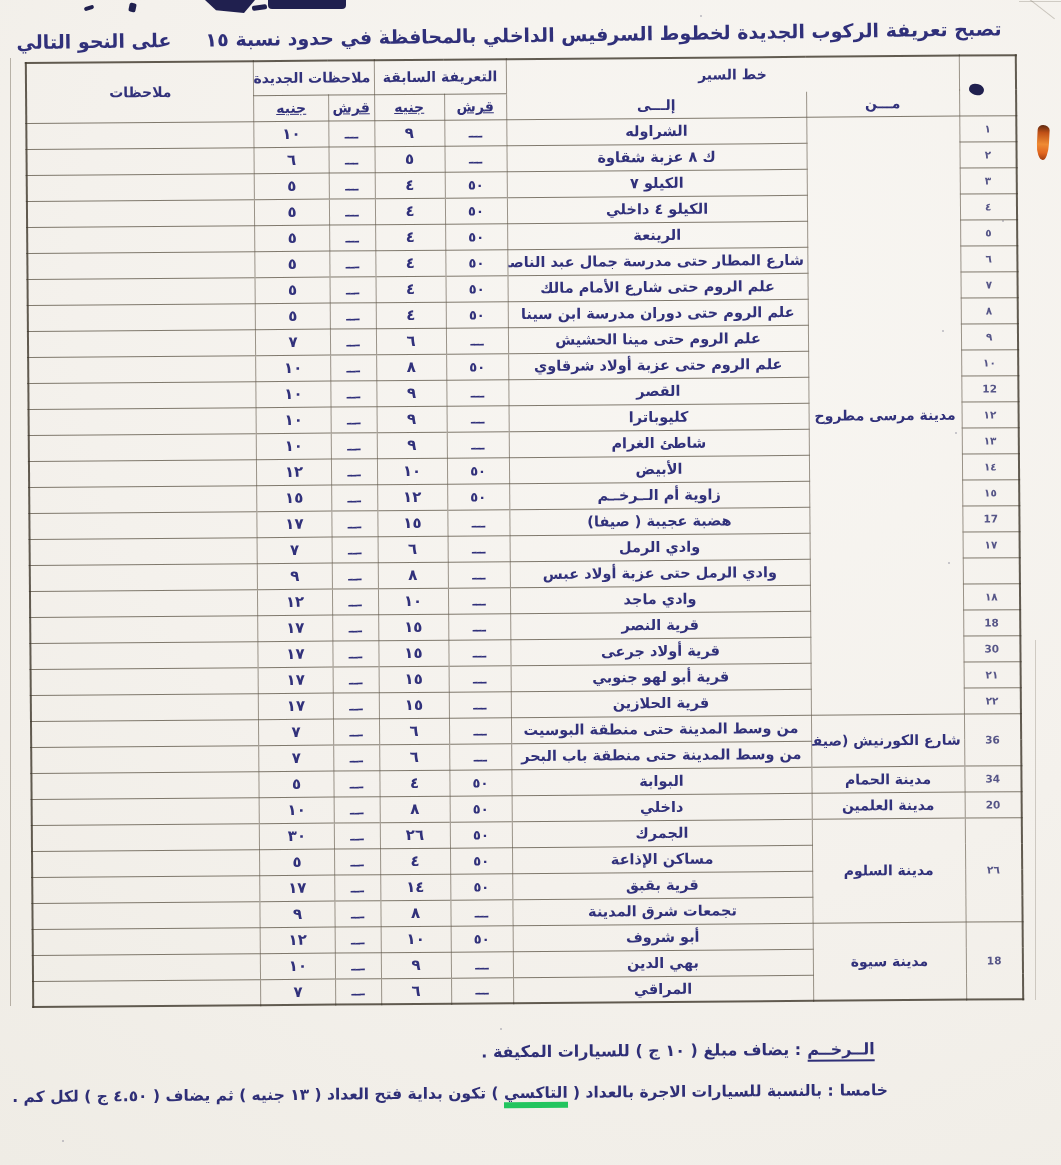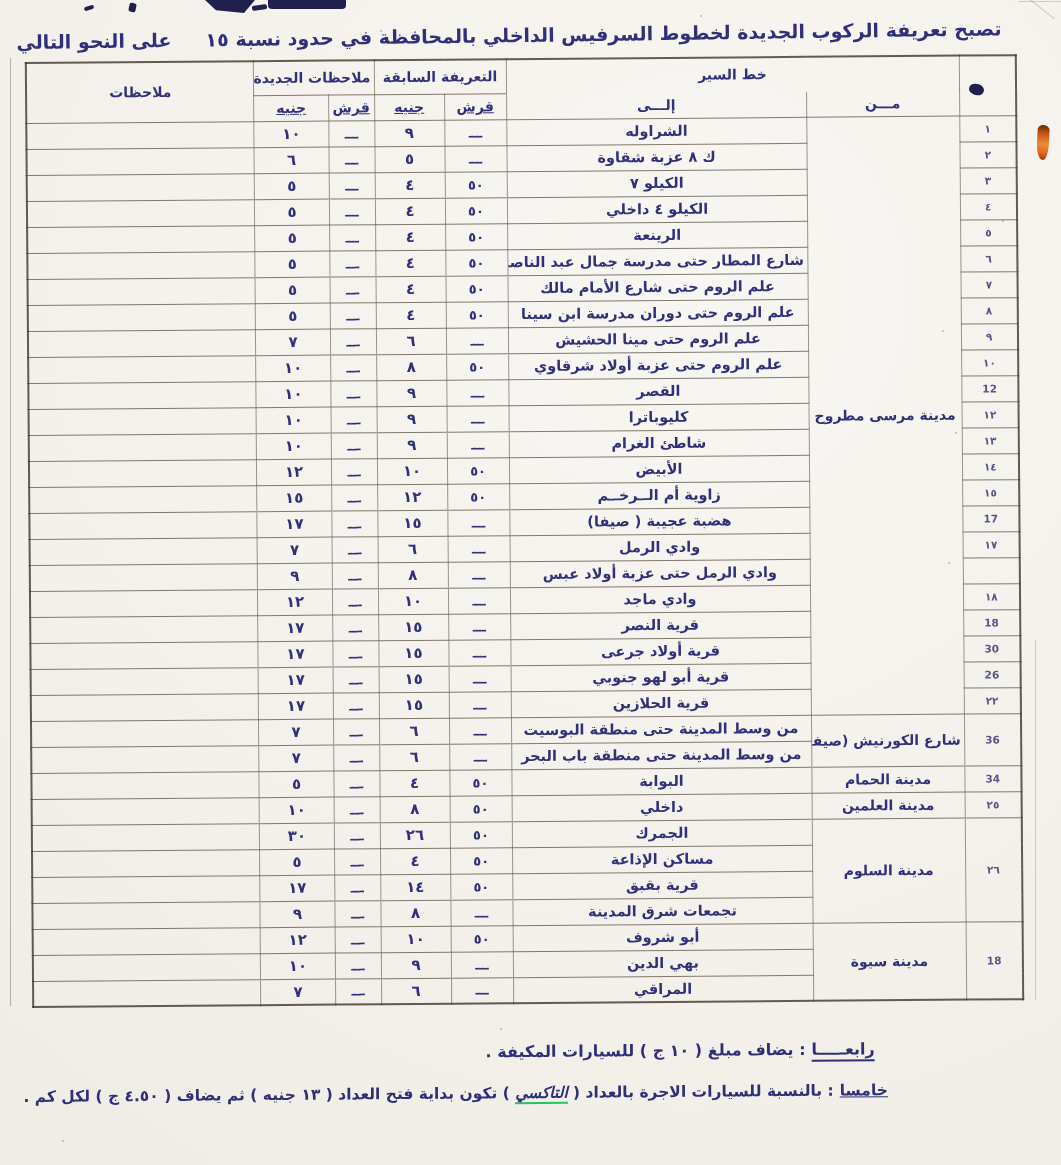--- a/index.html
+++ b/index.html
@@ -45,22 +45,22 @@
   td.c-no{font-size:10.5px;color:rgba(46,46,110,.8);}
   td.c-from{font-size:14px;}
   td.c-to{font-size:14.5px;}
   td.c-g,td.c-q{font-size:15px;}
   td.c-q{font-size:13px;}
   td.c-note{background:transparent;}
 
   
   .fn{position:absolute;font-weight:bold;font-size:16px;color:#2f2f77;white-space:nowrap;}
   .fn-label{border-bottom:2px solid #2f2f77;padding-bottom:1px;margin-left:6px;}
-  .fn-label.plain{border-bottom:none;text-decoration:underline;}
-  .fn .taxi{border-bottom:2px solid #22c55e;font-style:italic;}
+  .fn-label.plain{border-bottom:none;}
+  .fn .taxi{border-bottom:6px solid #22c55e;}
   #fn4{top:1042px;right:191px;}
   #fn5{top:1084px;right:178px;font-size:15.5px;}
 
   
   .mark{position:absolute;background:#20204f;}
   #cut-a{left:84px;top:6px;width:10px;height:4px;transform:rotate(-18deg);border-radius:2px;}
   #cut-b{left:129px;top:3px;width:7px;height:9px;border-radius:2px;transform:rotate(12deg);}
   #cut-c{left:205px;top:0;width:50px;height:13px;clip-path:polygon(0 0,100% 0,78% 100%,22% 78%);}
   #cut-d{left:252px;top:5px;width:15px;height:5px;border-radius:2px;transform:rotate(-8deg);}
   #cut-e{left:268px;top:0;width:78px;height:9px;border-radius:0 0 4px 4px;}
@@ -320,21 +320,21 @@
       <tr>
           <td class="c-no">30</td>
           <td class="c-to">قرية أولاد جرعى</td>
           <td class="c-q">ـــ</td>
           <td class="c-g">١٥</td>
           <td class="c-q">ـــ</td>
           <td class="c-g">١٧</td>
           <td class="c-note"></td>
         </tr>
       <tr>
-          <td class="c-no">26</td>
+          <td class="c-no">٢١</td>
           <td class="c-to">قرية أبو لهو جنوبي</td>
           <td class="c-q">ـــ</td>
           <td class="c-g">١٥</td>
           <td class="c-q">ـــ</td>
           <td class="c-g">١٧</td>
           <td class="c-note"></td>
         </tr>
       <tr>
           <td class="c-no">٢٢</td>
           <td class="c-to">قرية الحلازين</td>
@@ -366,21 +366,21 @@
           <td class="c-no">34</td>
           <td class="c-from">مدينة الحمام</td>
           <td class="c-to">البوابة</td>
           <td class="c-q">٥٠</td>
           <td class="c-g">٤</td>
           <td class="c-q">ـــ</td>
           <td class="c-g">٥</td>
           <td class="c-note"></td>
         </tr>
       <tr>
-          <td class="c-no">٢٥</td>
+          <td class="c-no">20</td>
           <td class="c-from">مدينة العلمين</td>
           <td class="c-to">داخلي</td>
           <td class="c-q">٥٠</td>
           <td class="c-g">٨</td>
           <td class="c-q">ـــ</td>
           <td class="c-g">١٠</td>
           <td class="c-note"></td>
         </tr>
       <tr>
           <td class="c-no" rowspan="4">٢٦</td>
@@ -439,20 +439,20 @@
           <td class="c-q">ـــ</td>
           <td class="c-g">٦</td>
           <td class="c-q">ـــ</td>
           <td class="c-g">٧</td>
           <td class="c-note"></td>
         </tr>
     </tbody>
   </table>
 
   <div class="fn" id="fn4">
-    <span class="fn-label">رابعـــــا</span><span>:  يضاف مبلغ ( ١٠ ج )  للسيارات المكيفة .</span>
+    <span class="fn-label">الــرخــم</span><span>:  يضاف مبلغ ( ١٠ ج )  للسيارات المكيفة .</span>
   </div>
 
   <div class="fn" id="fn5">
     <span class="fn-label plain">خامسا</span><span>:  بالنسبة للسيارات الاجرة بالعداد ( </span><span class="taxi">التاكسي</span><span> )  تكون بداية فتح العداد  ( ١٣  جنيه )  ثم يضاف ( ٤.٥٠ ج ) لكل كم .</span>
   </div>
 
 </div>
 
 </body></html>

